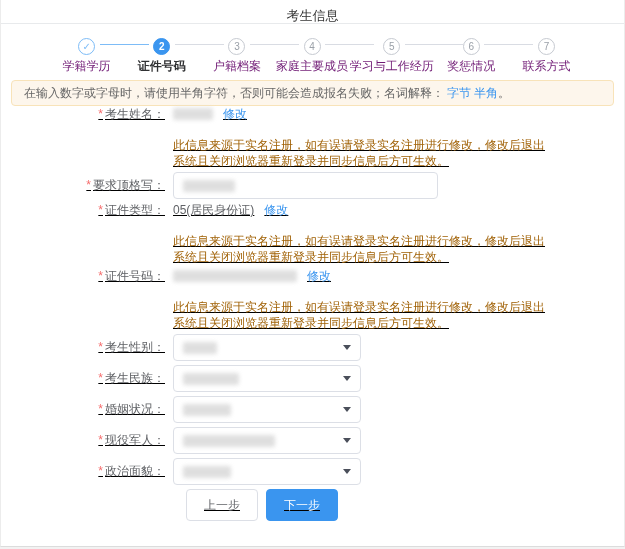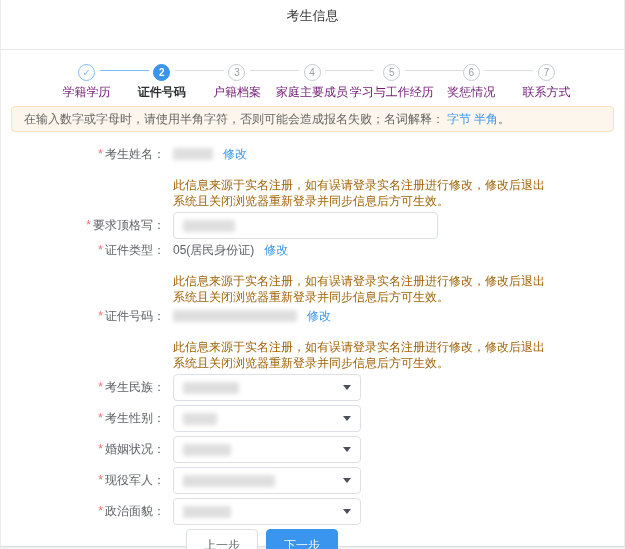--- a/index.html
+++ b/index.html
@@ -2,21 +2,21 @@
 <html><head>
 <meta charset="utf-8">
 <style>
   * { margin:0; padding:0; box-sizing:border-box; }
   html,body { width:625px; height:549px; background:#f2f2f2; overflow:hidden;
               font-family:"Liberation Sans","DejaVu Sans",sans-serif; }
   .card { width:625px; height:547px; background:#fff;
           border-left:1px solid #ececec; border-right:1px solid #ececec;
           border-bottom:1px solid #dcdcdc; }
   
-  .hdr { height:50px; line-height:32px; text-align:center; font-size:13px;
+  .hdr { height:24px; line-height:32px; text-align:center; font-size:13px;
          color:#333; border-bottom:1px solid #e8eaec; font-weight:500; }
   
   .stepper { display:flex; padding:12px 40px 0 48px; }
   .step { flex:1; position:relative; text-align:center; }
   .step:not(:last-child)::after { content:""; position:absolute; top:8px;
          left:calc(50% + 13px); width:calc(100% - 26px); height:1px;
          background:#d9dce3; }
   .step.c-blue:not(:last-child)::after { background:#7dbcf7; }
   .dot { display:inline-block; width:17px; height:17px; border-radius:50%;
          border:1px solid #c6cad1; color:#9aa0a8; font-size:10px;
@@ -24,21 +24,21 @@
   .dot.done { border-color:#7dbcf7; color:#7dbcf7; }
   .dot.active { background:#3a95ef; border-color:#3a95ef; color:#fff; font-weight:bold; }
   .slabel { margin-top:3px; font-size:12px; color:#701a75; line-height:16px; white-space:nowrap; }
   .step.active .slabel { font-weight:bold; color:#303133; }
   
   .notice { margin:6px 10px 0 10px; background:#fdf6ec; border:1px solid #f8e3b9;
             border-radius:4px; padding:4px 12px; font-size:12px; color:#666;
             line-height:16px; }
   .notice a { color:#3a95ef; text-decoration:none; margin-left:3px; cursor:pointer; }
   
-  .form { padding-top:14px; }
+  .form { padding-top:0;text-decoration:underline; }
   .row { display:flex; align-items:flex-start; margin-bottom:3px; }
   .row.ctl { margin-bottom:4px; }
   .lbl { width:172px; flex:none; text-align:right; padding-right:8px;
          font-size:12px; color:#606266; line-height:16px; }
   .lbl.mid-in { line-height:27px; } .lbl.mid-sel { line-height:27px; }
   .req { color:#f56c6c; margin-right:2px; font-size:12px; }
   .ctrl { flex:1; min-width:0; }
   .val-line { font-size:12px; color:#606266; line-height:16px; display:flex; align-items:center; }
   .modify { color:#3a95ef; font-size:12px; margin-left:10px; text-decoration:none; cursor:pointer; }
   .help { width:382px; font-size:12px; color:#a16207; line-height:16px; margin-top:15px; }
@@ -136,34 +136,34 @@
       <div class="ctrl">
         <div class="val-line">
           <span class="blur" style="width:124px"></span>
           <a class="modify">修改</a>
         </div>
         <div class="help">此信息来源于实名注册，如有误请登录实名注册进行修改，修改后退出系统且关闭浏览器重新登录并同步信息后方可生效。</div>
       </div>
     </div>
 
     <div class="row ctl">
+      <div class="lbl mid-sel"><span class="req">*</span><span>考生性别：</span></div>
+      <div class="ctrl">
+        <div class="select">
+          <span class="blur" style="width:34px"></span>
+          <span class="caret"></span>
+        </div>
+      </div>
+    </div>
+
+    <div class="row ctl">
       <div class="lbl mid-sel"><span class="req">*</span><span>考生民族：</span></div>
       <div class="ctrl">
         <div class="select">
           <span class="blur" style="width:56px"></span>
-          <span class="caret"></span>
-        </div>
-      </div>
-    </div>
-
-    <div class="row ctl">
-      <div class="lbl mid-sel"><span class="req">*</span><span>考生性别：</span></div>
-      <div class="ctrl">
-        <div class="select">
-          <span class="blur" style="width:34px"></span>
           <span class="caret"></span>
         </div>
       </div>
     </div>
 
     <div class="row ctl">
       <div class="lbl mid-sel"><span class="req">*</span><span>婚姻状况：</span></div>
       <div class="ctrl">
         <div class="select">
           <span class="blur" style="width:48px"></span>

